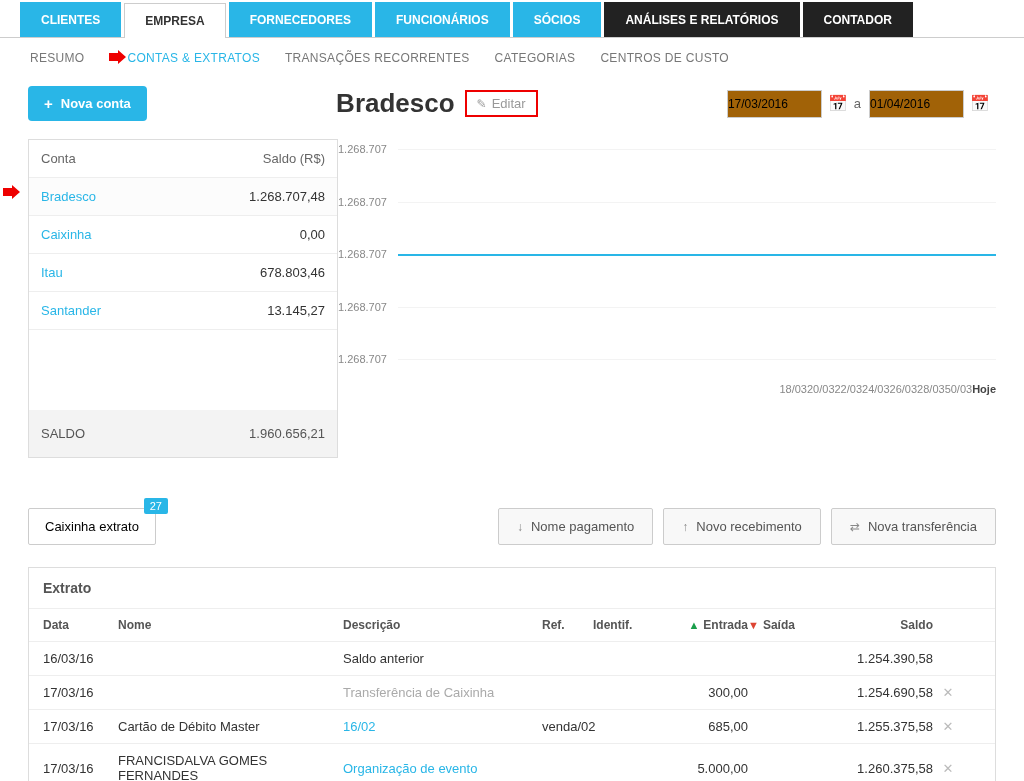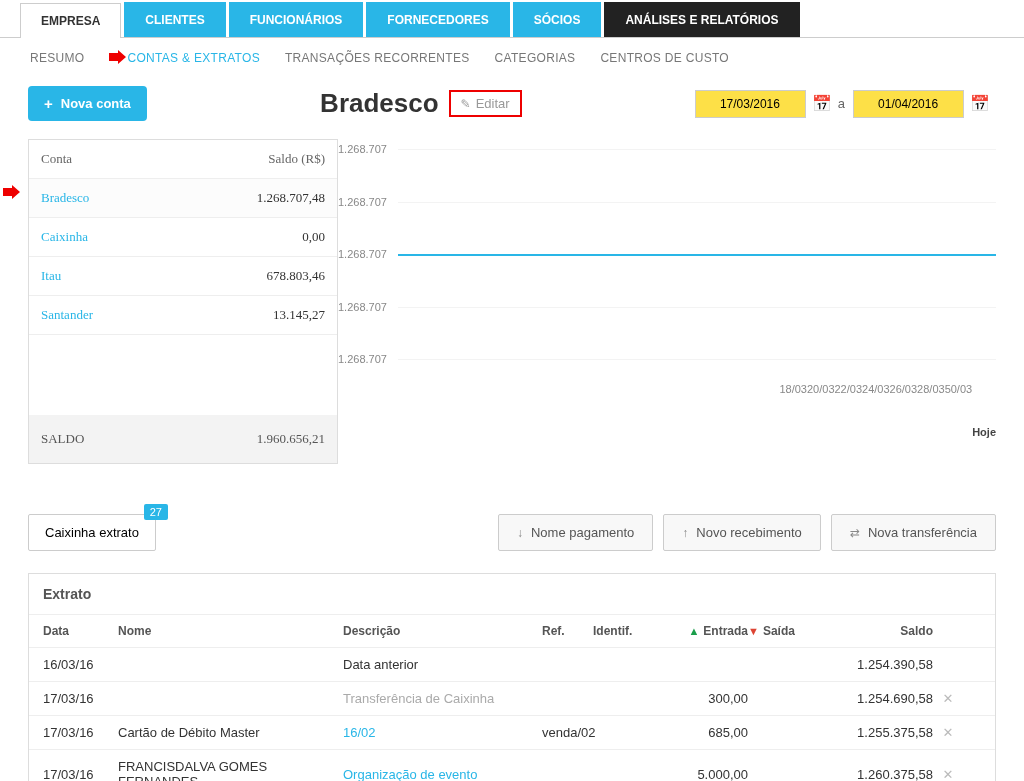--- a/index.html
+++ b/index.html
@@ -16,39 +16,39 @@
 .arrow-ann svg { position: absolute; top: -1px; left: 0; }
 .content { padding: 8px 28px; }
 .topbar { display: flex; align-items: center; justify-content: space-between; }
 .btn-new { background: #29b6e7; color: #fff; border: none; border-radius: 4px; padding: 9px 16px; font-size: 13px; font-weight: bold; cursor: pointer; display: flex; align-items: center; }
 .btn-new .plus { font-size: 15px; margin-right: 8px; }
 .title-area { display: flex; align-items: center; }
 .title-area h1 { font-size: 26px; color: #333; margin-right: 10px; }
 .edit-btn { border: 2px solid #e00; padding: 4px 10px; color: #999; font-size: 13px; cursor: pointer; display: flex; align-items: center; }
 .edit-btn .pencil { margin-right: 5px; font-size: 12px; }
 .date-area { display: flex; align-items: center; }
-.date-box { border: 1px solid #ccc; padding: 6px 24px; background: #fde047; width: 111px; font-size: 12px; margin-right: 6px; }
+.date-box { border: 1px solid #ccc; padding: 6px 0; background: #a16207; width: 95px; font-size: 12px; margin-right: 6px; }
 .cal-icon { color: #aaa; font-size: 16px; margin-right: 6px; }
 .sep-a { color: #666; margin-right: 8px; }
 .main-row { display: flex; margin-top: 18px; align-items: flex-start; }
-.acct-list { width: 310px; border: 1px solid #ddd; margin-right: 30px; font-family: Liberation Serif, serif; }
+.acct-list { width: 310px; border: 1px solid #ddd; margin-right: 30px; }
 .acct-head, .acct-row, .acct-foot { display: flex; justify-content: space-between; padding: 11px 12px; border-bottom: 1px solid #eee; font-size: 13px; }
 .acct-head { color: #666; }
 .acct-row .name { color: #29b6e7; cursor: pointer; }
 .acct-row.active { background: #fcfcfc; }
 .acct-foot { background: #f3f3f3; font-weight: normal; color: #555; border-bottom: none; padding: 16px 12px; }
 .acct-arrow-wrap { position: relative; }
 .acct-arrow { position: absolute; left: -25px; top: 10px; }
 .chart-area { flex: 1; }
 .chart { position: relative; height: 240px; }
 .ytick { position: absolute; left: 0; font-size: 11px; color: #888; transform: translateY(-50%); }
 .yline { position: absolute; left: 60px; right: 0; border-top: 1px solid #f3f3f3; }
 .series { position: absolute; left: 60px; right: 0; border-top: 2px solid #29b6e7; }
 .xaxis { display: flex; justify-content: flex-end; padding-left: 60px; font-size: 11px; color: #888; margin-top: 4px; }
-.xaxis .hoje { font-weight: bold; color: #444; margin-top: 43px; }
+.xaxis .hoje { font-weight: bold; color: #444; }
 .action-row { display: flex; justify-content: space-between; margin-top: 50px; align-items: center; }
 .conc-wrap { position: relative; }
 .conc-btn { border: 1px solid #ccc; background: #fff; padding: 10px 16px; font-size: 13px; cursor: pointer; border-radius: 2px; }
 .badge { position: absolute; top: -10px; right: -12px; background: #29b6e7; color: #fff; font-size: 11px; padding: 2px 6px; border-radius: 2px; }
 .right-actions { display: flex; gap: 10px; }
 .act-btn { border: 1px solid #ccc; background: #f8f8f8; padding: 10px 18px; font-size: 13px; cursor: pointer; border-radius: 2px; color: #555; display: flex; align-items: center; }
 .act-btn .ic { margin-right: 8px; color: #888; font-size: 12px; }
 .extrato { border: 1px solid #ddd; margin-top: 22px; }
 .ext-title { padding: 12px 14px; font-weight: bold; color: #555; font-size: 14px; }
 .ext-head, .ext-row { display: flex; padding: 9px 14px; border-top: 1px solid #eee; align-items: center; font-size: 13px; }
@@ -64,26 +64,27 @@
 .col-del { width: 30px; text-align: center; color: #bbb; cursor: pointer; }
 .link { color: #29b6e7; cursor: pointer; }
 .muted { color: #aaa; }
 .arrow-up { color: #1a9e4b; margin-right: 4px; font-size: 11px; }
 .arrow-dn { color: #d43; margin-right: 4px; font-size: 11px; }
 </style>
 </head>
 <body>
 
 <div class="tabs-primary">
+  <div class="tab blue">CLIENTES</div>
   <div class="tab active">EMPRESA</div>
-  <div class="tab blue">CLIENTES</div>
+  <div class="tab blue">FORNECEDORES</div>
   <div class="tab blue">FUNCIONÁRIOS</div>
-  <div class="tab blue">FORNECEDORES</div>
   <div class="tab blue">SÓCIOS</div>
   <div class="tab dark">ANÁLISES E RELATÓRIOS</div>
+  <div class="tab dark">CONTADOR</div>
 </div>
 
 <div class="tabs-sub">
   <span class="sub">RESUMO</span>
   <span class="arrow-ann">
     <svg width="18" height="14">
         <polygon points="0,3 9,3 9,0 17,7 9,14 9,11 0,11" fill="#e00"></polygon>
       </svg>
   </span>
   <span class="sub active">CONTAS &amp; EXTRATOS</span>
@@ -208,21 +209,21 @@
       <div class="col-ident">Identif.</div>
       <div class="col-ent"><span class="arrow-up">▲</span><span>Entrada</span></div>
       <div class="col-sai"><span class="arrow-dn">▼</span><span>Saída</span></div>
       <div class="col-saldo">Saldo</div>
       <div class="col-del"></div>
     </div>
     <div id="ext-body">
         <div class="ext-row">
           <div class="col-data">16/03/16</div>
           <div class="col-nome"></div>
-          <div class="col-desc ">Data anterior</div>
+          <div class="col-desc ">Saldo anterior</div>
           <div class="col-ref"></div>
           <div class="col-ident"></div>
           <div class="col-ent"></div>
           <div class="col-sai"></div>
           <div class="col-saldo">1.254.390,58</div>
           <div class="col-del"></div>
         </div>
         <div class="ext-row">
           <div class="col-data">17/03/16</div>
           <div class="col-nome"></div>

